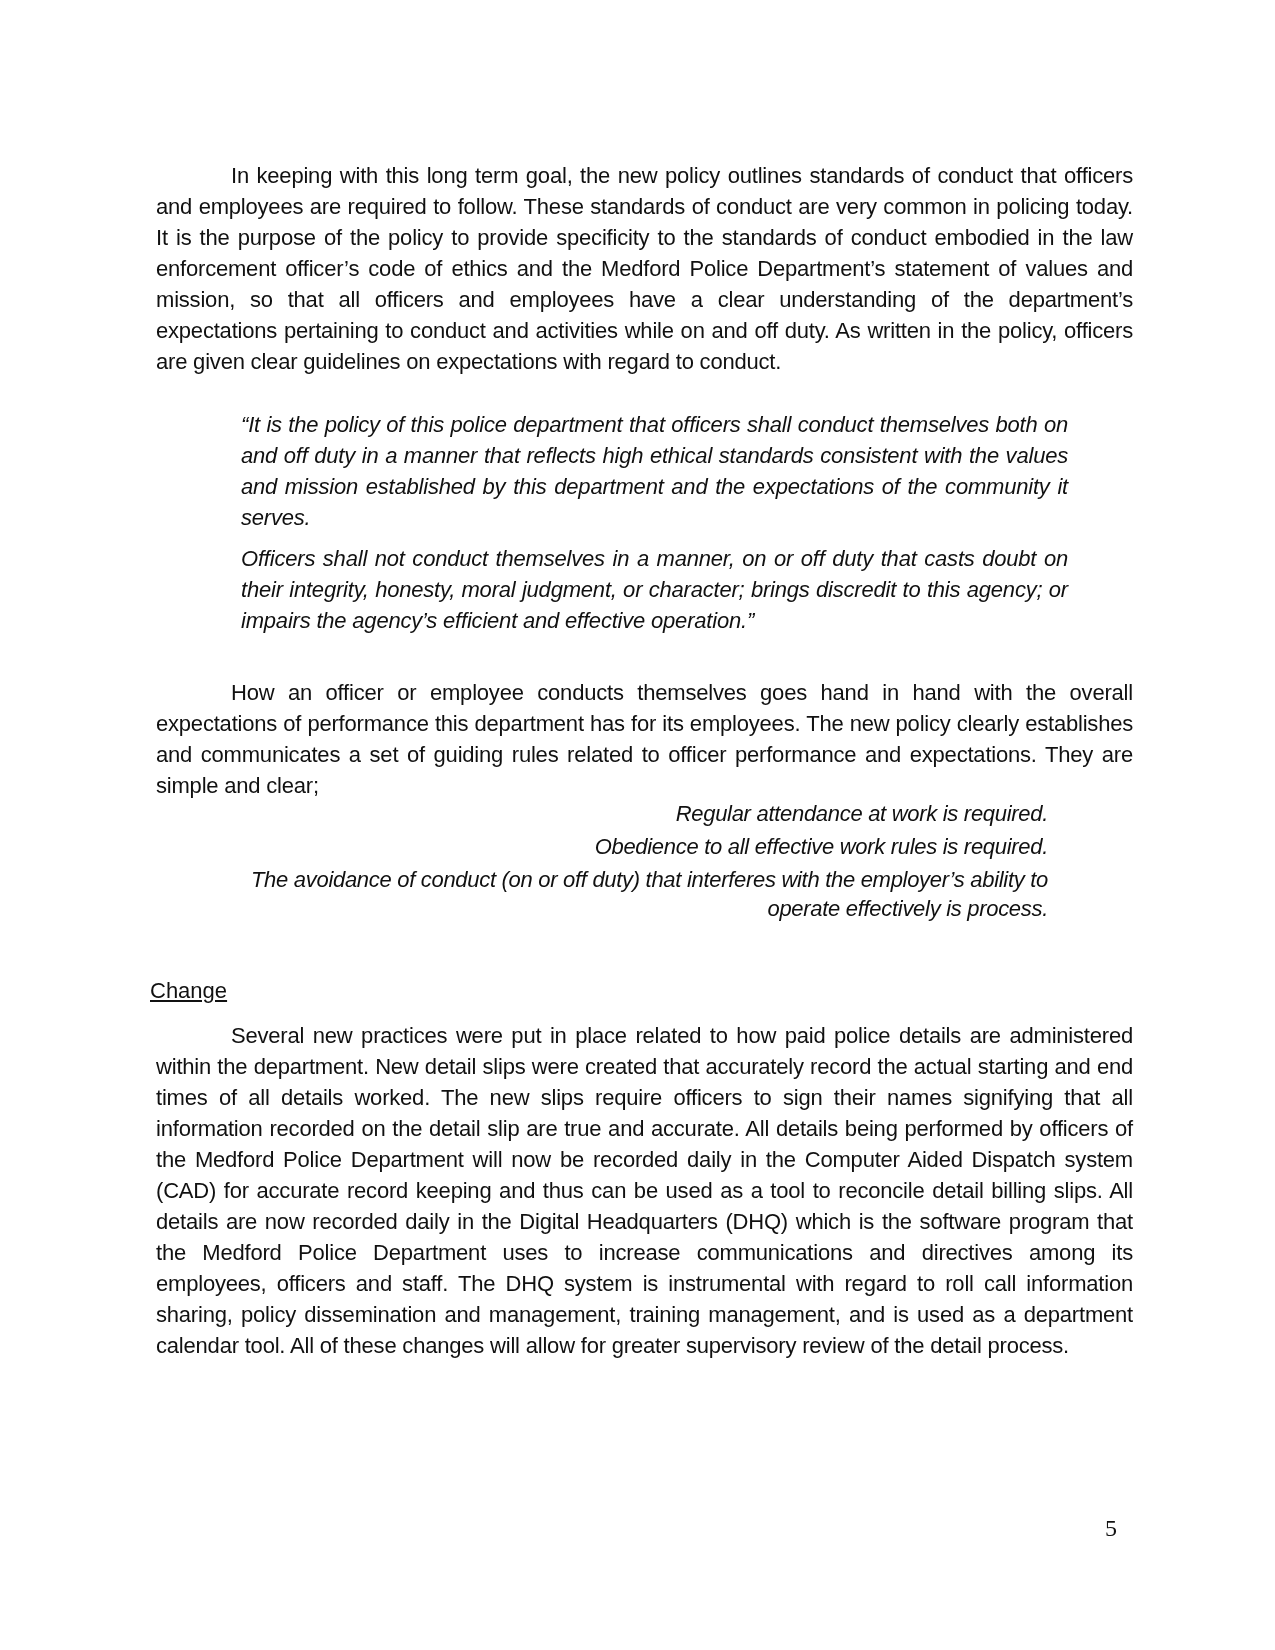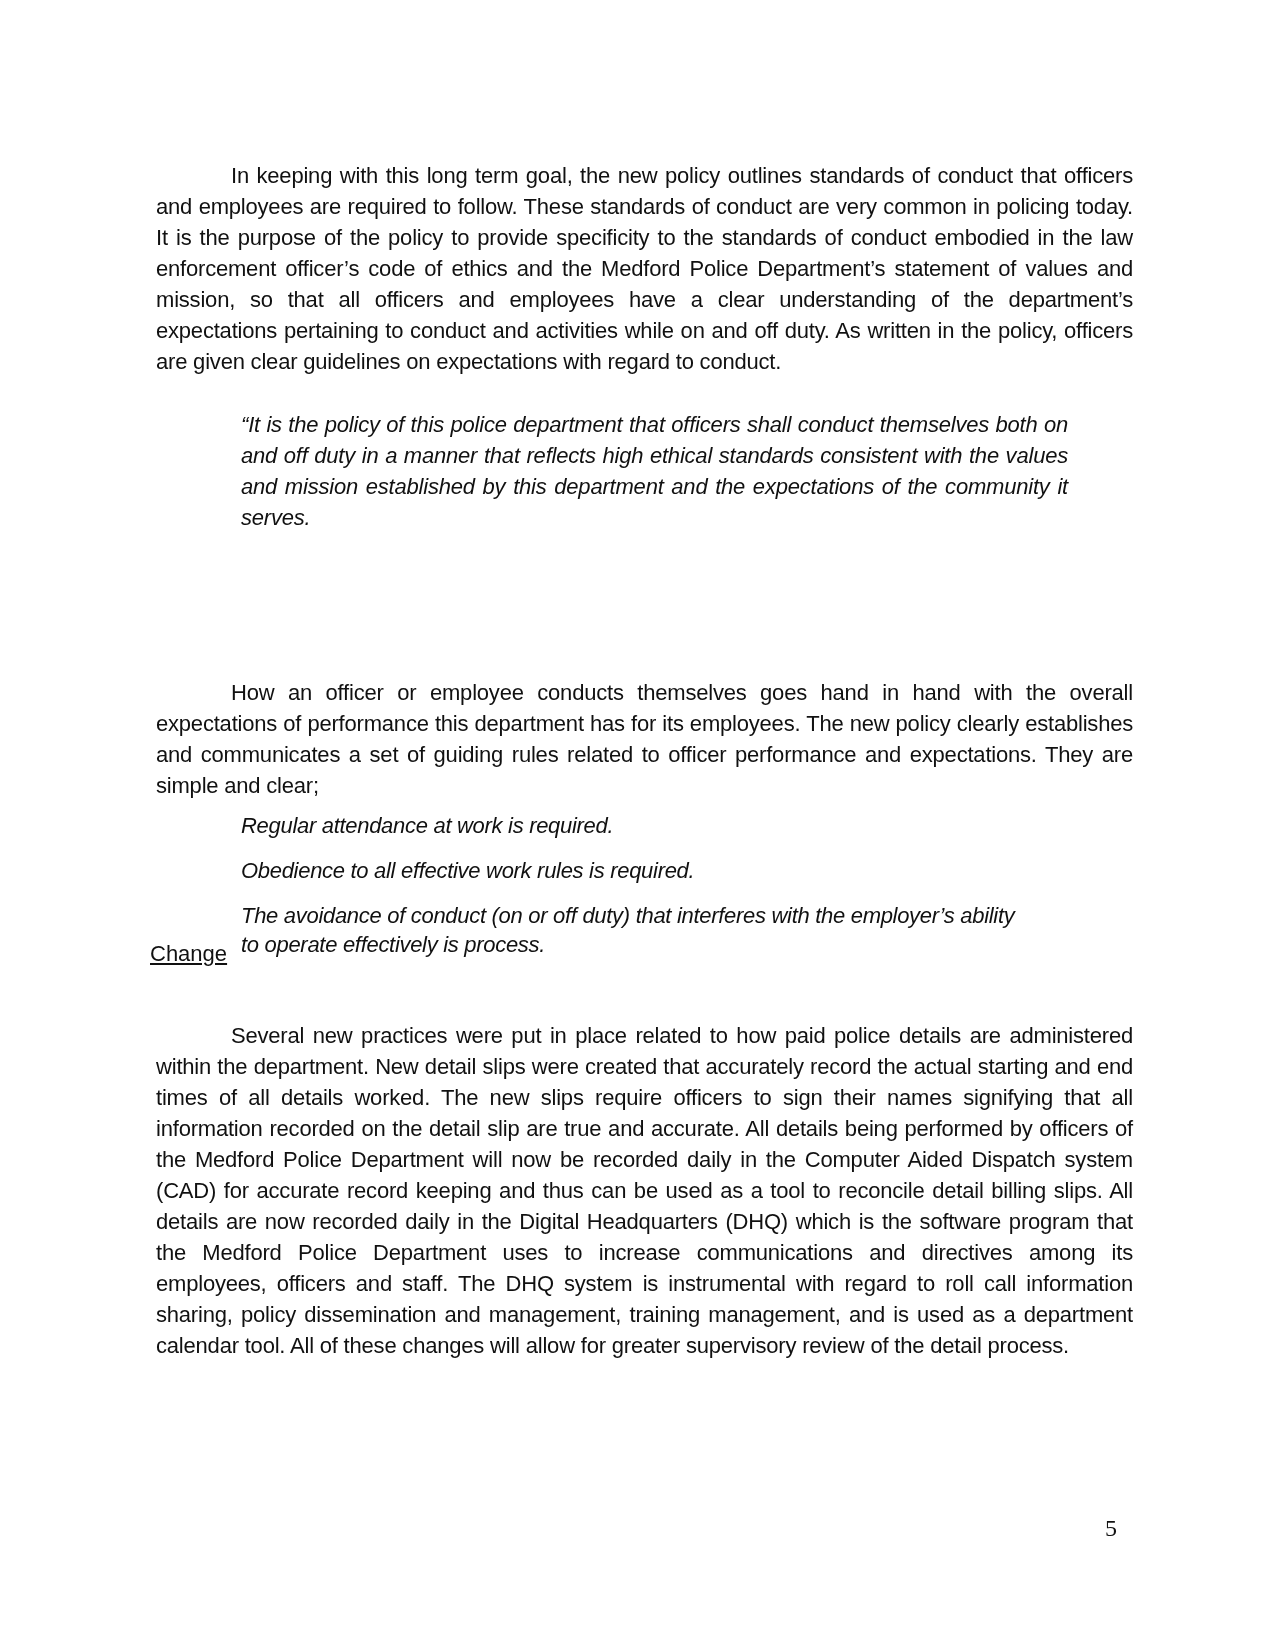--- a/index.html
+++ b/index.html
@@ -18,47 +18,48 @@
     .quote {
       position: absolute; left: 225px; width: 827px;
       font-size: 22px; line-height: 31px; text-align: justify;
       font-style: italic; margin: 16px; letter-spacing: -0.2px;
     }
     .list {
       position: absolute; left: 225px; width: 827px;
       font-size: 22px; line-height: 29px; font-style: italic;
       margin: 0; padding: 0; list-style: none; letter-spacing: -0.3px;
     }
-    .list li { margin: 16px; }
+    .list li { margin: 4px; text-align: right; }
     .heading {
       position: absolute; left: 150px; font-size: 22px; line-height: 31px;
       text-decoration: underline; margin: 0;
     }
     .page-number {
       position: absolute; left: 1105px; top: 1515px;
       font-family: "Liberation Serif", serif; font-size: 24px;
     }
   </style>
 </head>
 <body>
 
 <div class="page">
 
   <p class="body-text indent" style="top:144px;">In keeping with this long term goal, the new policy outlines standards of conduct that officers and employees are required to follow. These standards of conduct are very common in policing today. It is the purpose of the policy to provide specificity to the standards of conduct embodied in the law enforcement officer’s code of ethics and the Medford Police Department’s statement of values and mission, so that all officers and employees have a clear understanding of the department’s expectations pertaining to conduct and activities while on and off duty. As written in the policy, officers are given clear guidelines on expectations with regard to conduct.</p>
 
   <p class="quote" style="top:393px;">“It is the policy of this police department that officers shall conduct themselves both on and off duty in a manner that reflects high ethical standards consistent with the values and mission established by this department and the expectations of the community it serves.</p>
 
+  <p class="quote" style="top:527px;">Officers shall not conduct themselves in a manner, on or off duty that casts doubt on their integrity, honesty, moral judgment, or character; brings discredit to this agency; or impairs the agency’s efficient and effective operation.”</p>
 
   <p class="body-text indent" style="top:661px;">How an officer or employee conducts themselves goes hand in hand with the overall expectations of performance this department has for its employees. The new policy clearly establishes and communicates a set of guiding rules related to officer performance and expectations. They are simple and clear;</p>
 
   <ul class="list" style="top:795px;">
     <li>Regular attendance at work is required.</li>
     <li>Obedience to all effective work rules is required.</li>
     <li>The avoidance of conduct (on or off duty) that interferes with the employer’s ability to operate effectively is process.</li>
   </ul>
 
-  <p class="heading" style="top:938px;text-align:center;">Change</p>
+  <p class="heading" style="top:975px;text-align:center;">Change</p>
 
   <p class="body-text indent" style="top:1004px;">Several new practices were put in place related to how paid police details are administered within the department. New detail slips were created that accurately record the actual starting and end times of all details worked. The new slips require officers to sign their names signifying that all information recorded on the detail slip are true and accurate. All details being performed by officers of the Medford Police Department will now be recorded daily in the Computer Aided Dispatch system (CAD) for accurate record keeping and thus can be used as a tool to reconcile detail billing slips. All details are now recorded daily in the Digital Headquarters (DHQ) which is the software program that the Medford Police Department uses to increase communications and directives among its employees, officers and staff. The DHQ system is instrumental with regard to roll call information sharing, policy dissemination and management, training management, and is used as a department calendar tool. All of these changes will allow for greater supervisory review of the detail process.</p>
 
   <div class="page-number">5</div>
 
 </div>
 
 </body></html>

